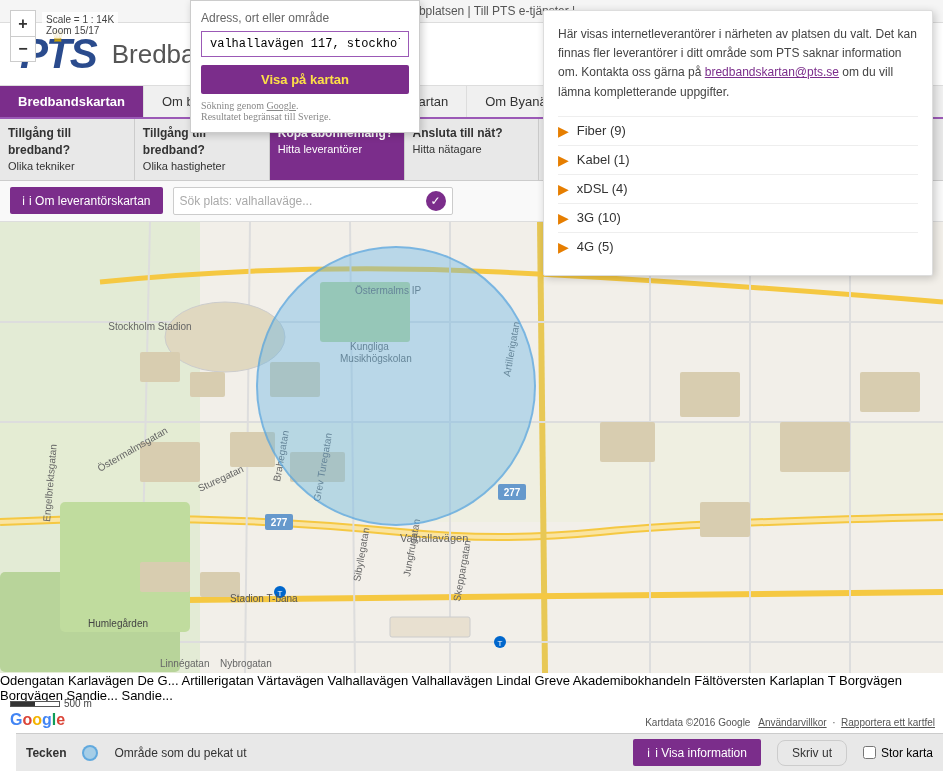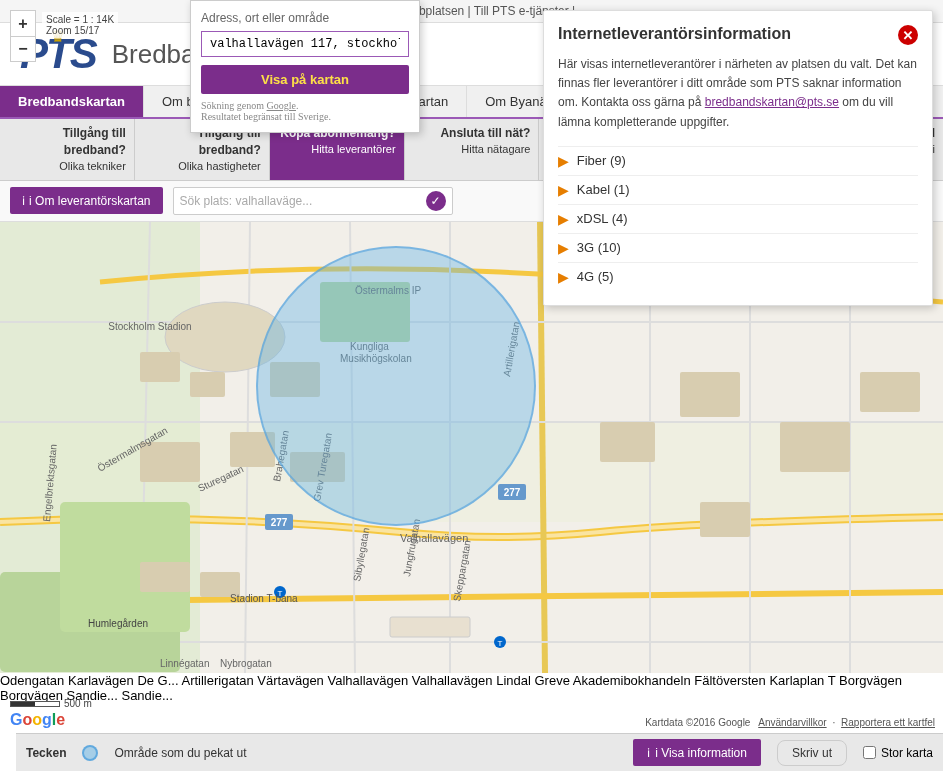--- a/index.html
+++ b/index.html
@@ -62,21 +62,21 @@
 
     
     #sub-nav {
       display: flex;
       background: #e8e8e8;
       border-bottom: 1px solid #ccc;
     }
     #sub-nav .sub-item {
       flex: 1;
       padding: 6px 8px;
-      text-align: right;
+      text-align: left;
       cursor: pointer;
       font-size: 11px;
       color: #333;
       border-right: 1px solid #ccc;
       line-height: 1.4;
     }
     #sub-nav .sub-item:last-child { border-right: none; }
     #sub-nav .sub-item.active { background: #7b2d8b; color: #fff; }
     #sub-nav .sub-item .sub-title { font-weight: bold; font-size: 12px; }
 
@@ -597,24 +597,20 @@
     <input id="search-popup-input" type="text" value="valhallavägen 117, stockholm" style="">
     <button id="search-popup-btn">Visa på kartan</button>
     <div id="search-popup-footer">
       Sökning genom <a href="#">Google</a>.<br>
       Resultatet begränsat till Sverige.
     </div>
   </div>
 
   
   <div id="info-popup">
-    <div id="info-popup-header">
-      <div id="info-popup-title">Internetleverantörsinformation</div>
-      <button id="info-popup-close">✕</button>
-    </div>
     <div id="info-popup-text">
       Här visas internetleverantörer i närheten av platsen du valt. Det kan finnas fler leverantörer i ditt område som PTS saknar information om. Kontakta oss gärna på <a href="mailto:bredbandskartan@pts.se">bredbandskartan@pts.se</a> om du vill lämna kompletterande uppgifter.
     </div>
     <div class="tech-item">
       <span class="tech-arrow">▶</span>
       <span>Fiber (9)</span>
     </div>
     <div class="tech-item">
       <span class="tech-arrow">▶</span>
       <span>Kabel (1)</span>

